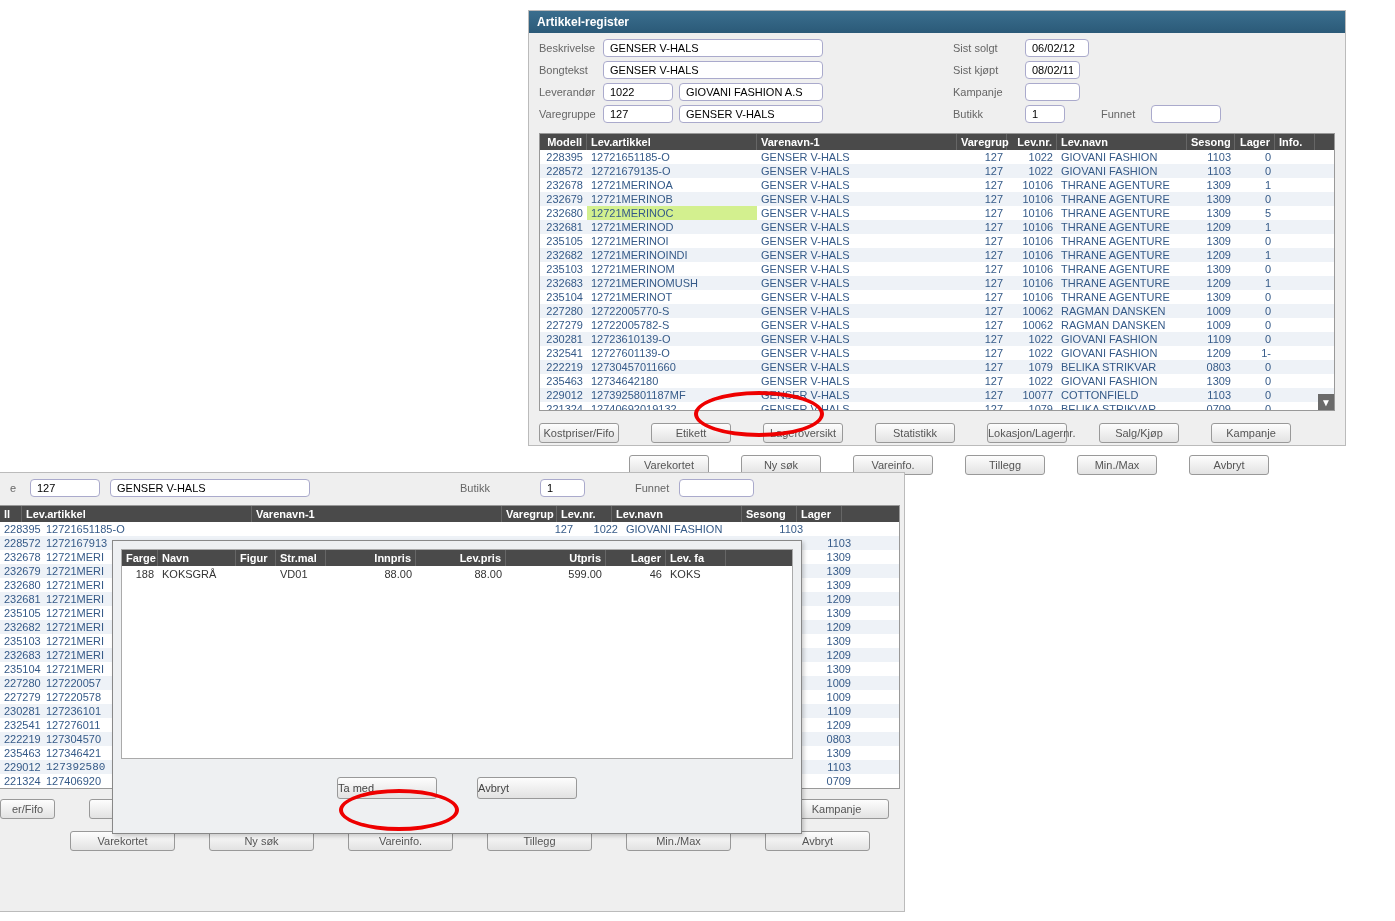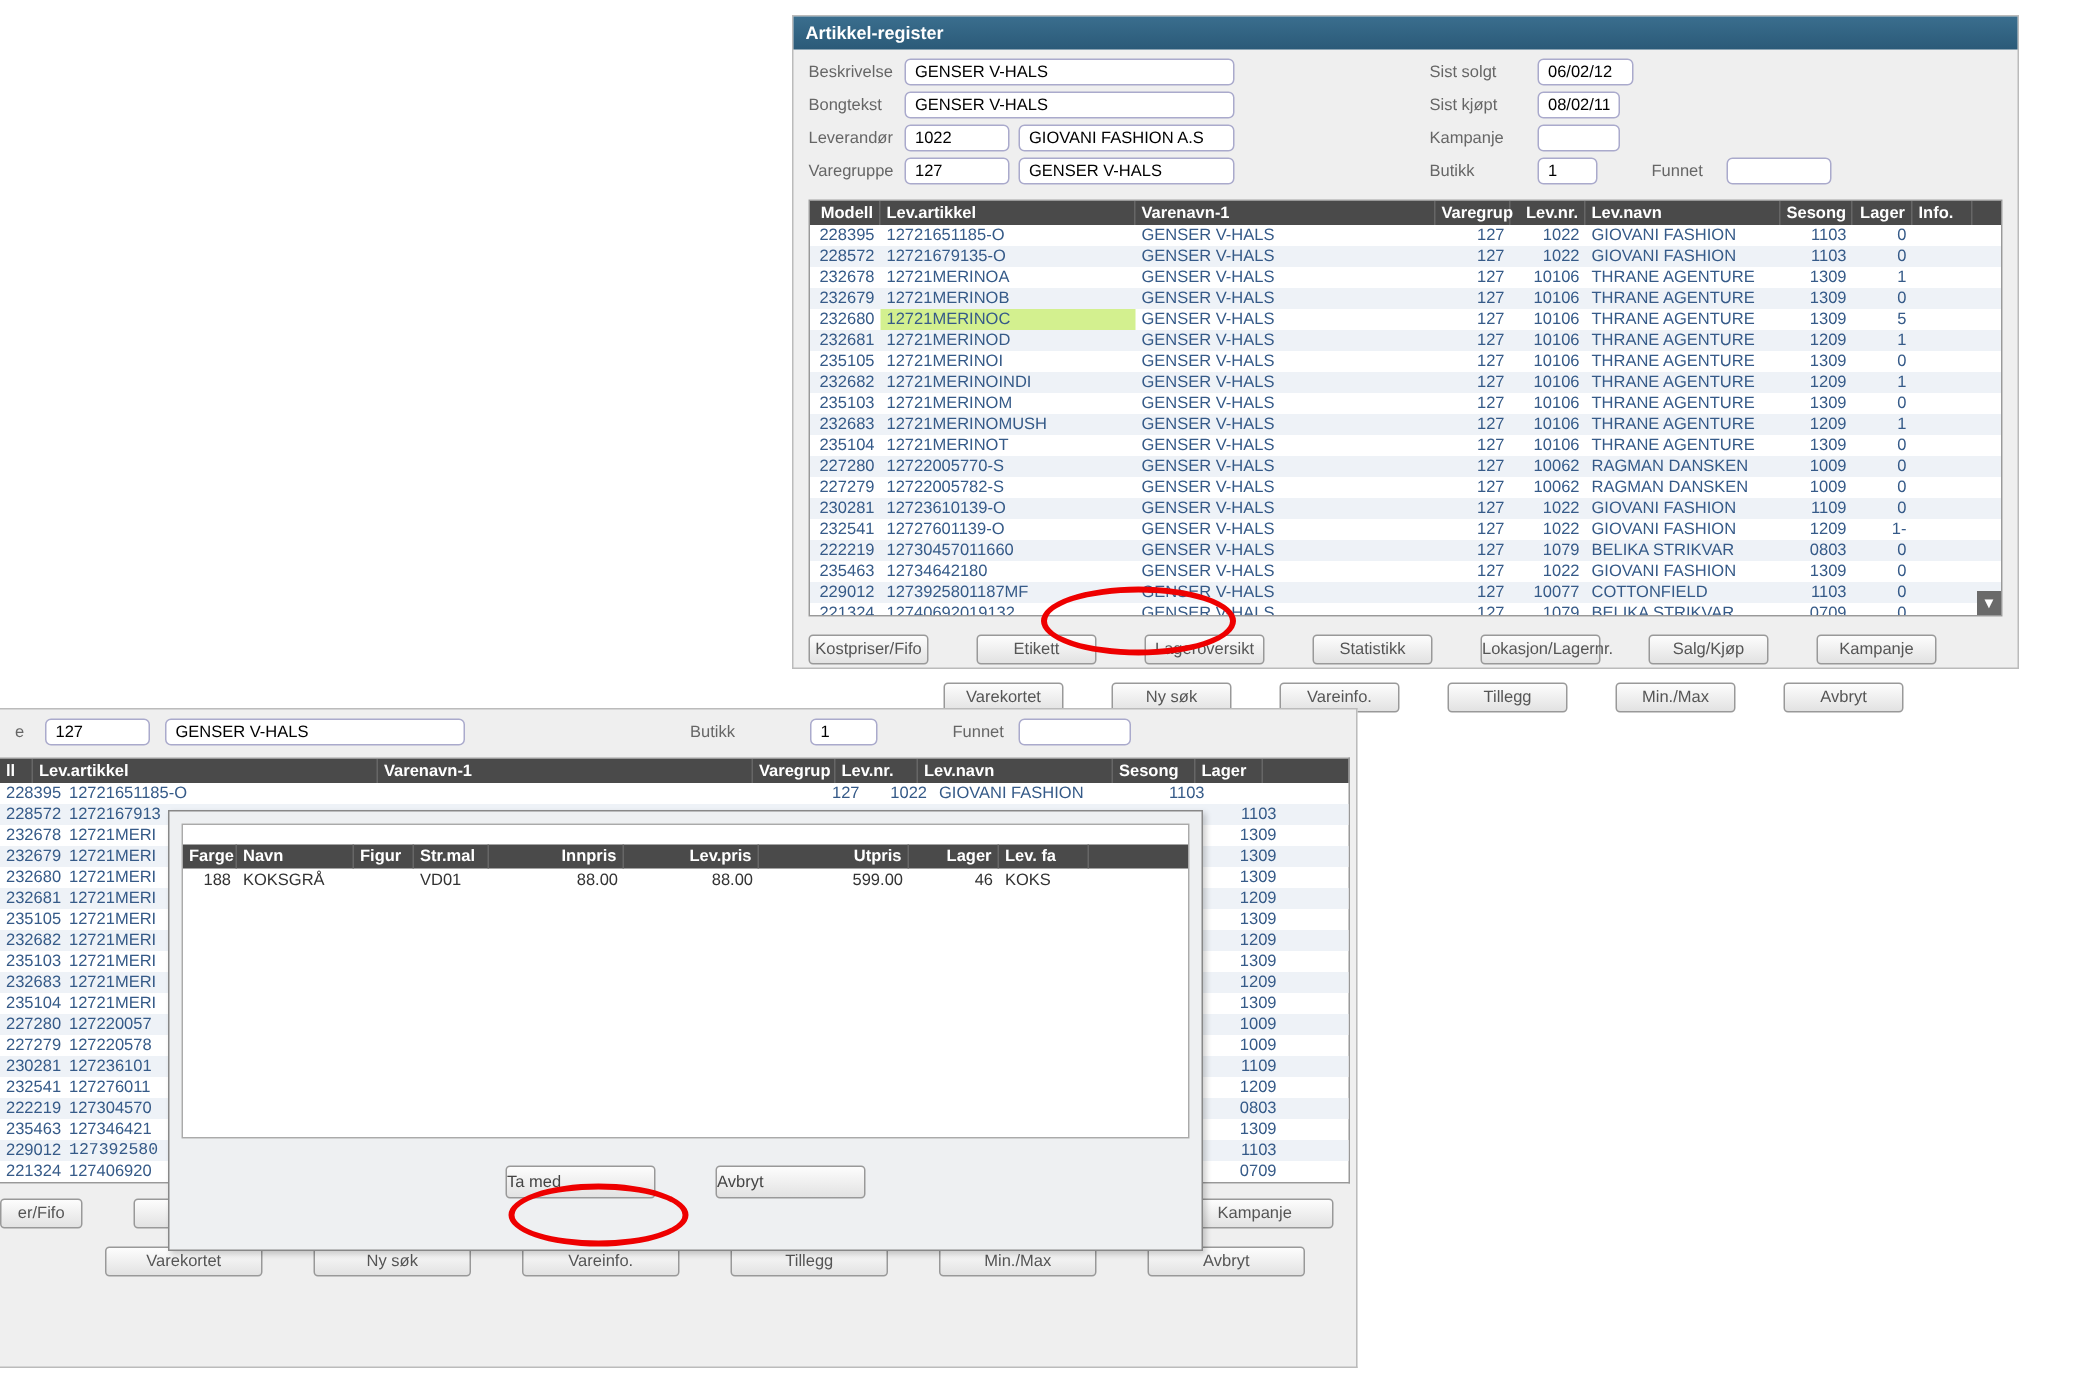--- a/index.html
+++ b/index.html
@@ -107,21 +107,21 @@
   .p2-grid-row { display:flex; font-size:11px; color:#355A88; }
   .p2-grid-row:nth-child(even){ background:#eef2f7; }
   .p2-grid-row > div { padding:1px 4px; overflow:hidden; white-space:nowrap; }
 
   .modal {
     position:absolute;
     background:#eef0f2;
     border:1px solid #888;
     box-shadow:2px 2px 4px rgba(0,0,0,.2);
   }
-  .modal-grid-head{background:#4a4a4a;color:#fff;display:flex;font-weight:bold;font-size:11px;margin-top:13px;}
+  .modal-grid-head{background:#4a4a4a;color:#fff;display:flex;font-weight:bold;font-size:11px;}
   .modal-grid-head>div{padding:2px 4px;border-right:1px solid #666;}
   .modal-row{display:flex;font-size:11px;color:#333;}
   .modal-row>div{padding:2px 4px;}
   .mc-farge{width:36px;text-align:right;}
   .mc-navn{width:78px;}
   .mc-figur{width:40px;}
   .mc-strmal{width:50px;}
   .mc-innpris{width:90px;text-align:right;}
   .mc-levpris{width:90px;text-align:right;}
   .mc-utpris{width:100px;text-align:right;}

